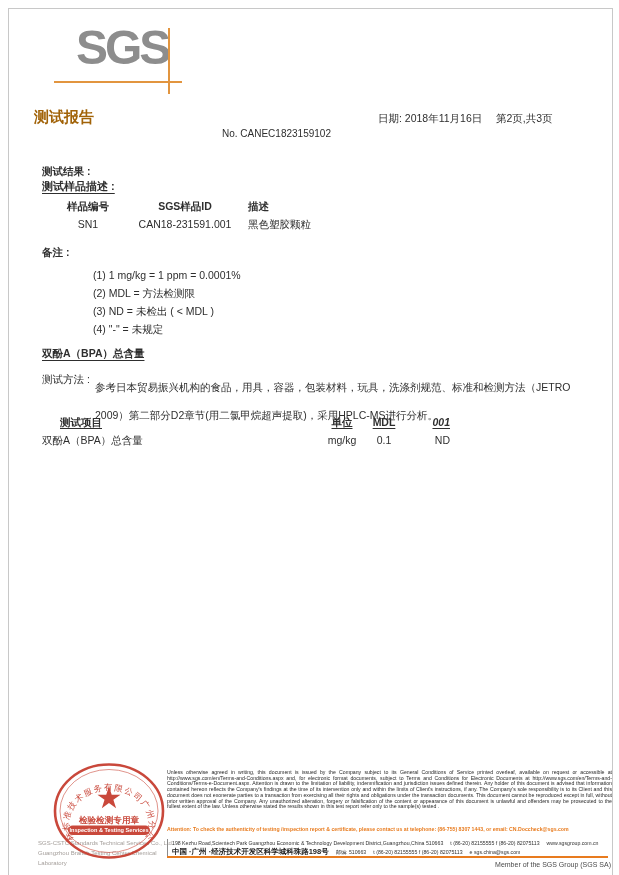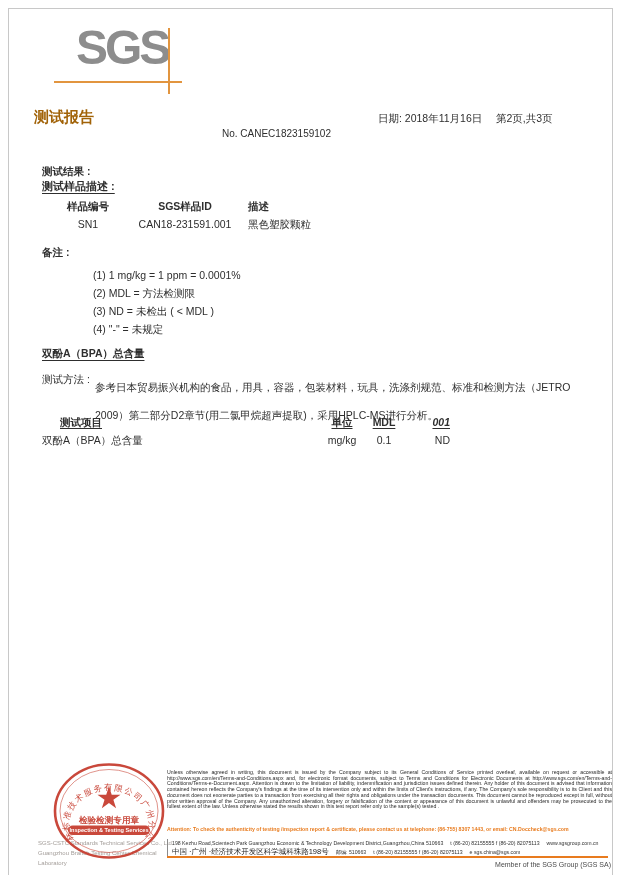--- a/index.html
+++ b/index.html
@@ -54,21 +54,21 @@
     font-size:6px; line-height:10px; color:#a39d99; }
   .stamp { position:absolute; left:52px; top:762px; width:114px; height:99px; z-index:3; opacity:0.92; }
   .disclaimer { position:absolute; left:167px; top:770px; width:445px;
     font-size:5.2px; line-height:5.7px; color:#2a2a2a; text-align:justify; }
   .attention { position:absolute; left:167px; top:827px; width:445px;
     font-size:5.2px; line-height:5.6px; color:#e87b1e; font-weight:bold; }
   .address-block { position:absolute; left:167px; top:839px; width:446px;
     border-left:1px solid #8a8a8a; padding-left:4px; }
   .addr-row { display:flex; align-items:baseline; gap:7px; white-space:nowrap; }
   .addr-row.en { font-size:5.2px; color:#333; line-height:8px; }
-  .addr-row.cn .cn-text { font-size:7.5px; font-weight:normal; color:#222; }
+  .addr-row.cn .cn-text { font-size:7.5px; font-weight:bold; color:#222; }
   .addr-row.cn { font-size:5.2px; color:#333; line-height:9px; }
   .footer-rule { position:absolute; left:167px; top:856px; width:441px; height:2px; background:#e87b1e; }
   .member { position:absolute; right:8px; top:861px; font-size:7px; color:#4a4a4a; }
 </style>
 </head>
 <body>
 
 <div class="page">
   <div class="page-edge"></div>
 

